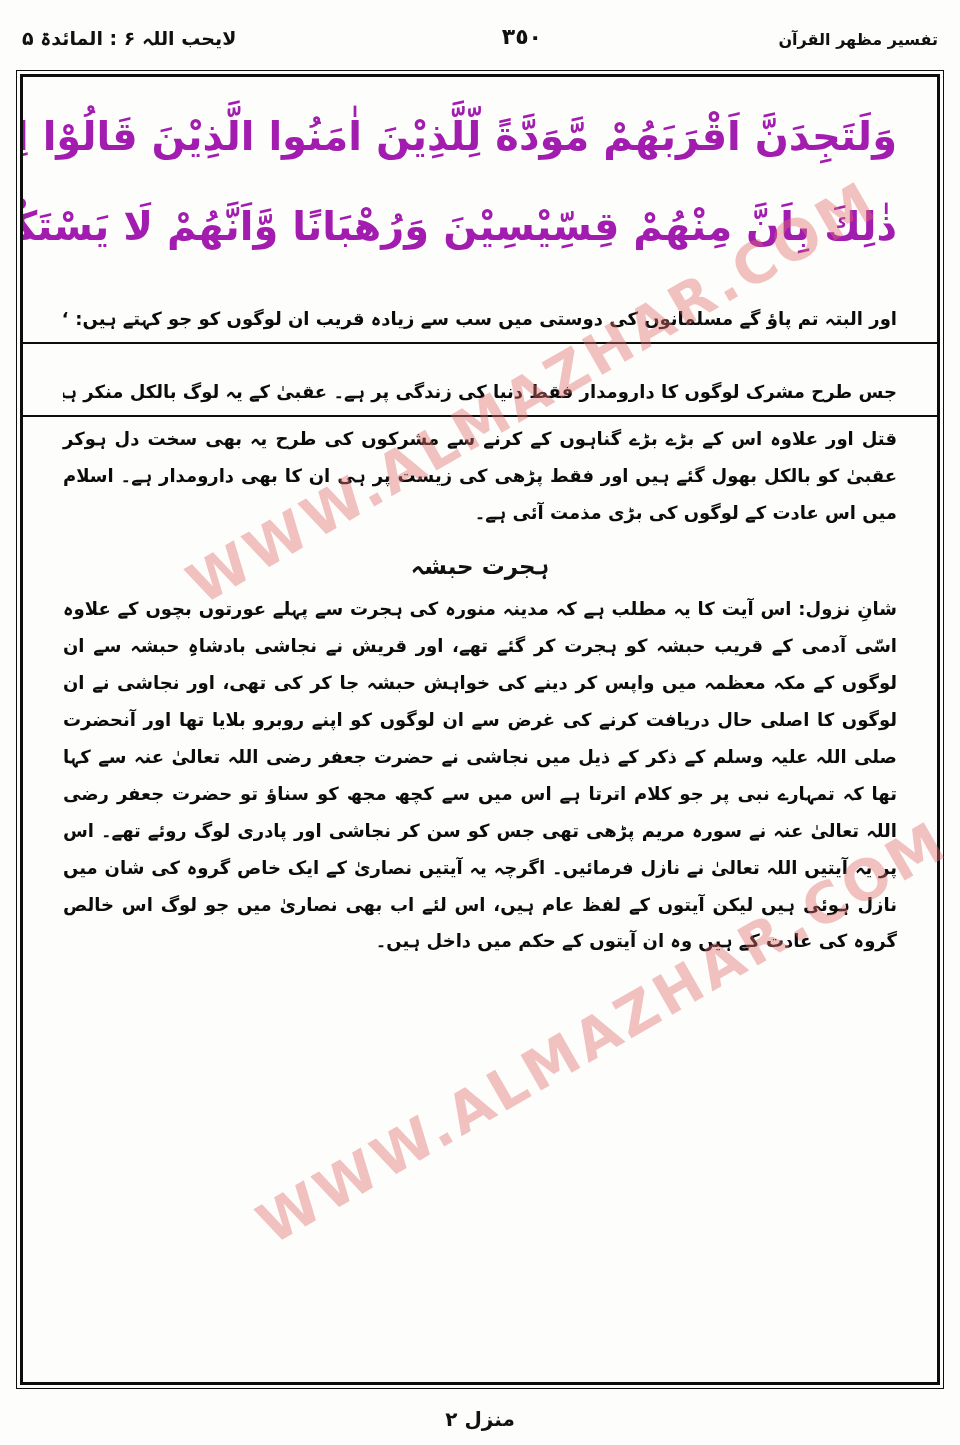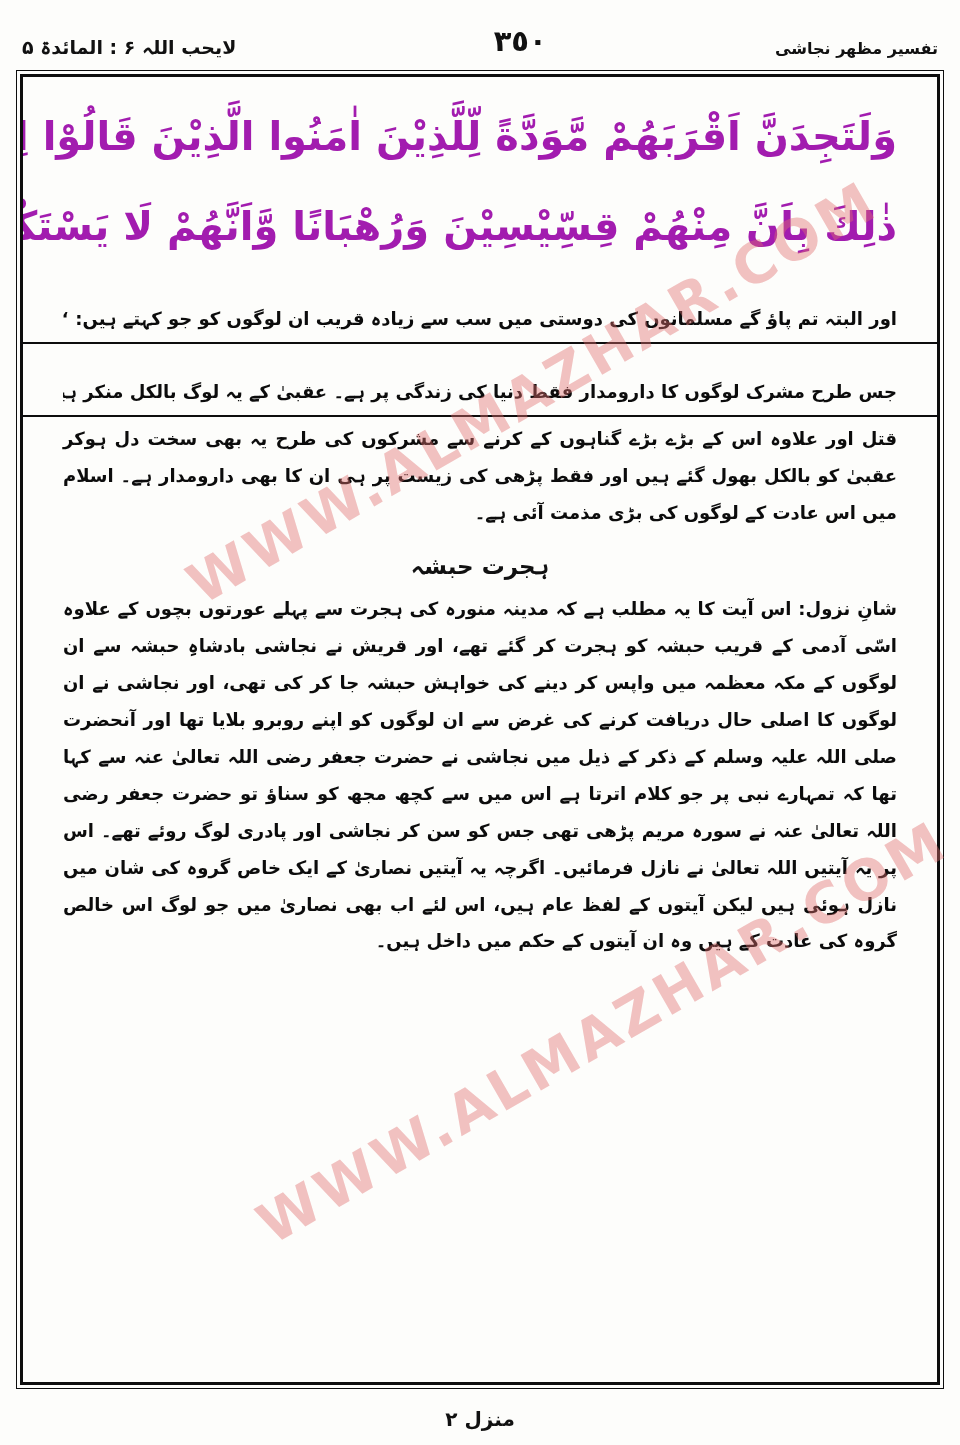--- a/index.html
+++ b/index.html
@@ -21,21 +21,21 @@
   .header {
     position: absolute;
     top: 24px; right: 22px; left: 22px;
     display: flex;
     direction: rtl;
     justify-content: space-between;
     align-items: flex-end;
     font-weight: bold;
   }
   .header .h-right { font-size: 16px; }
-  .header .h-page  { font-size: 29px; letter-spacing: 2px; margin-left: 29px; }
+  .header .h-page  { font-size: 22px; letter-spacing: 2px; margin-left: 29px; }
   .header .h-left  { font-size: 19px; }
 
   
   .frame-outer {
     position: absolute;
     top: 70px; left: 16px; right: 16px; bottom: 56px;
     border: 1.5px solid #0d0d0d;
     padding: 3px;
     background: transparent;
   }
@@ -108,21 +108,21 @@
     font-weight: bold;
     margin-top: 35px;
   }
 </style>
 </head>
 <body>
 
 <div class="page">
 
   <div class="header">
-    <span class="h-right">تفسير مظهر نجاشی</span>
+    <span class="h-right">تفسير مظهر القرآن</span>
     <span class="h-page">٣٥٠</span>
     <span class="h-left">لايحب اللہ ۶ : المائدۃ ۵</span>
   </div>
 
   <div class="frame-outer">
     <div class="frame-inner">
 
       <div class="verse">
         <div class="v-line">وَلَتَجِدَنَّ اَقْرَبَهُمْ مَّوَدَّةً لِّلَّذِيْنَ اٰمَنُوا الَّذِيْنَ قَالُوْا اِنَّا نَصٰرٰى</div>
         <div class="v-line">ذٰلِكَ بِاَنَّ مِنْهُمْ قِسِّيْسِيْنَ وَرُهْبَانًا وَّاَنَّهُمْ لَا يَسْتَكْبِرُوْنَ ﴿41﴾</div>

